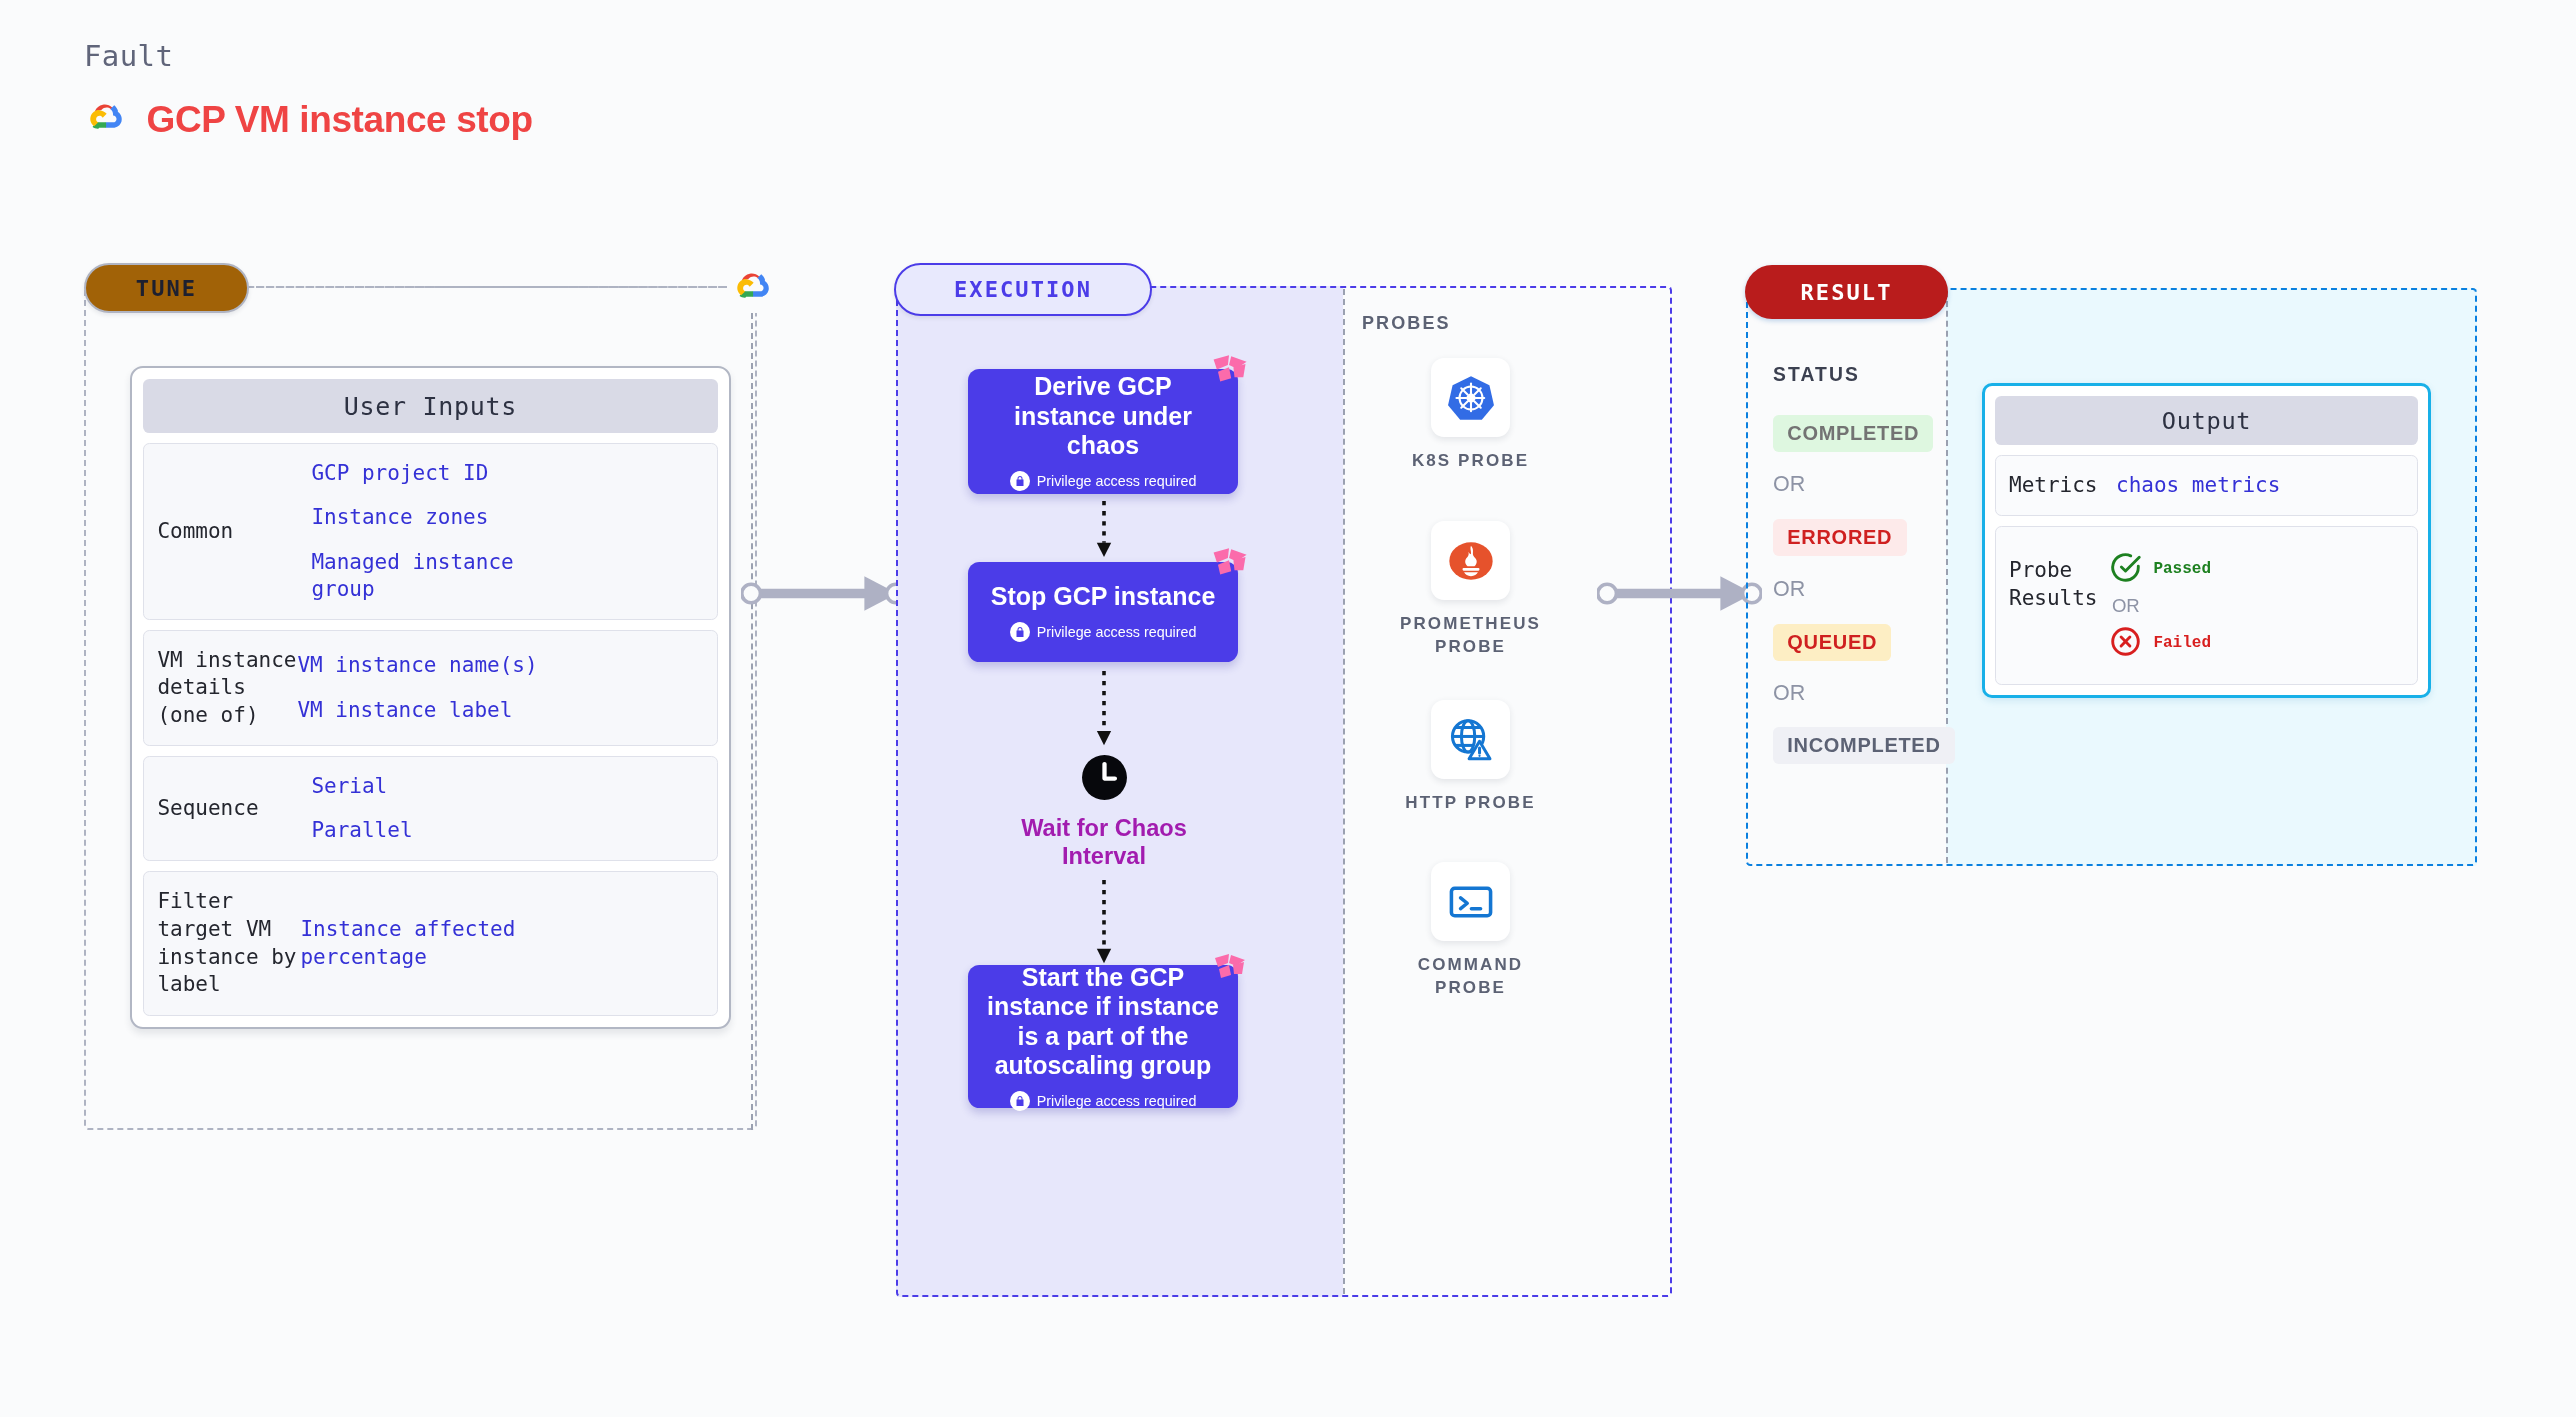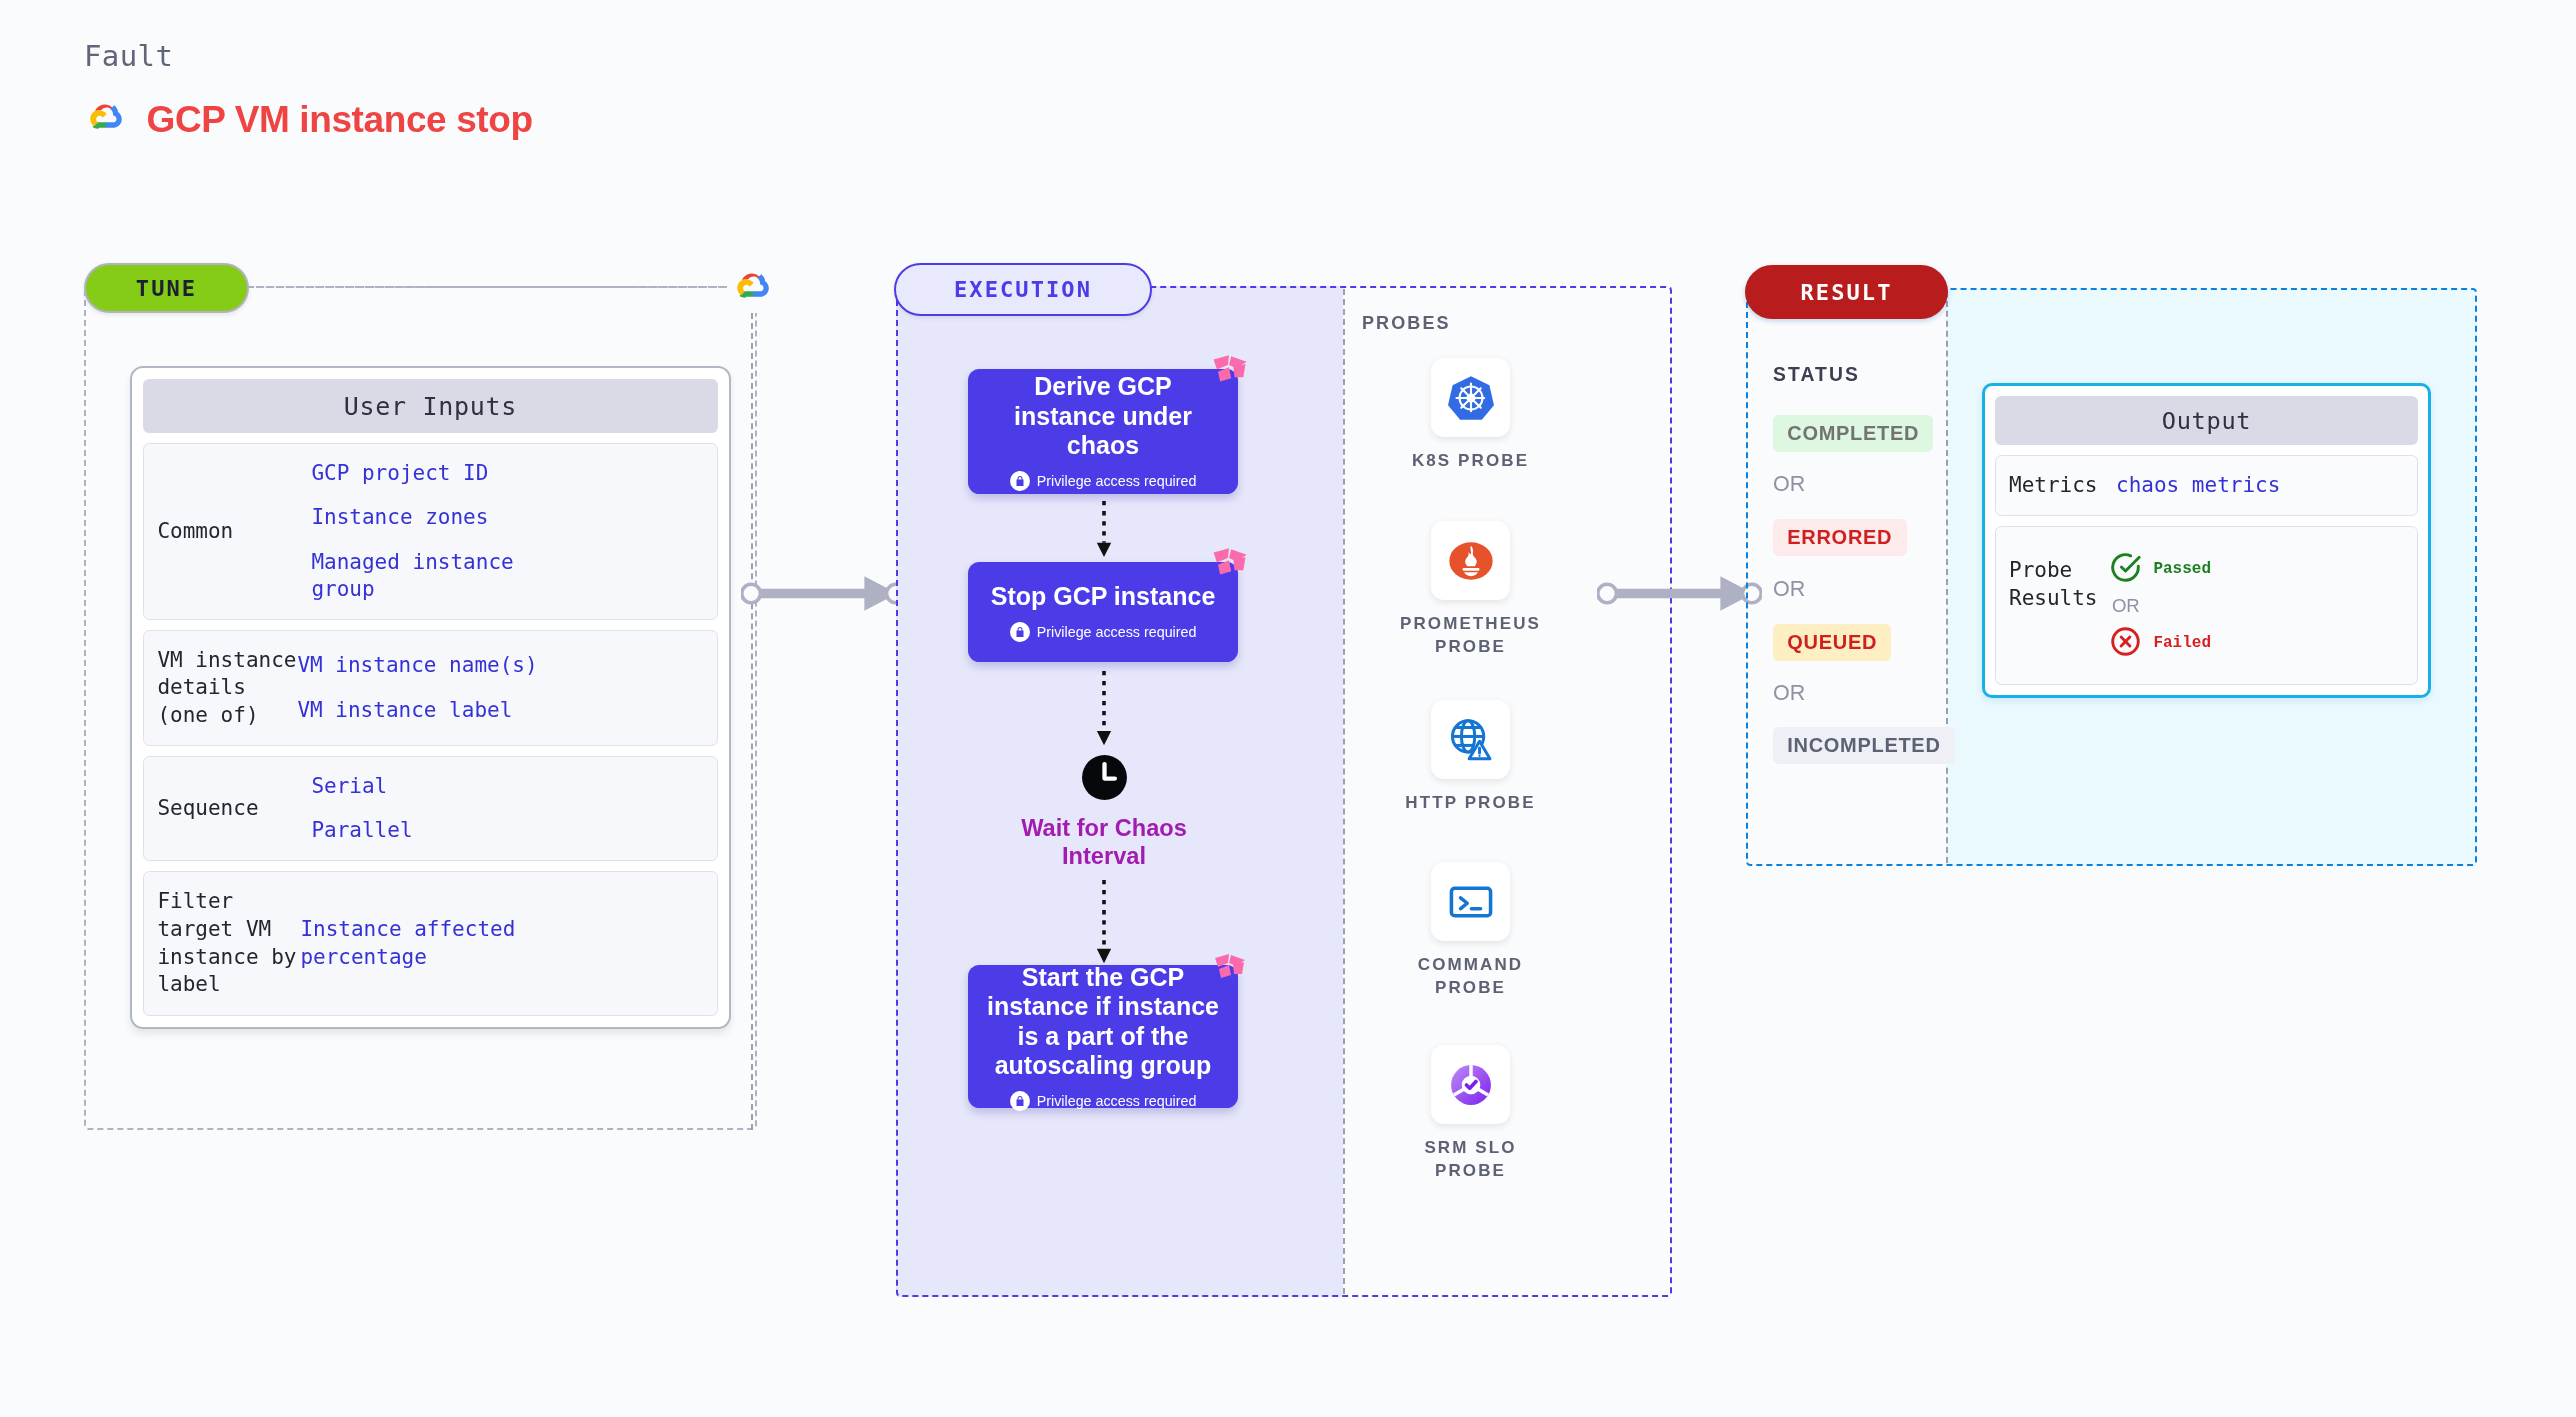--- a/index.html
+++ b/index.html
@@ -32,21 +32,21 @@
   .pill {
     position: absolute;
     display: flex; align-items: center; justify-content: center;
     border-radius: 715px;
     font-family: "DejaVu Sans Mono", monospace;
     font-size: 22px; font-weight: bold; letter-spacing: 2.1px;
     z-index: 8;
   }
   .pill-tune {
     left: 84px; top: 263px; width: 165px; height: 50px;
-    background: #84cc16; border: 2.1px solid #b0b4c2; color: #1d2030;
+    background: #a16207; border: 2.1px solid #b0b4c2; color: #1d2030;
     box-shadow: 0 2.1px 4.3px rgba(40,45,70,0.10);
   }
   .pill-exec {
     left: 894px; top: 263px; width: 258px; height: 53px;
     background: #e8e9fd; border: 2.9px solid #4b3ce8; color: #4b3ce8;
     box-shadow: 0 2.1px 4.3px rgba(40,45,70,0.10);
   }
   .pill-result {
     left: 1745px; top: 265px; width: 203px; height: 54px;
     background: #b91c1c; border: none; color: #ffffff;
@@ -433,39 +433,20 @@
     <div class="probe-tile">
       <svg width="50" height="50" viewBox="0 0 24 24" fill="none" stroke="#1476d2" stroke-width="1.7" stroke-linecap="round" stroke-linejoin="round">
         <rect x="2.6" y="5.4" width="18.8" height="13.2" rx="1.6"></rect>
         <polyline points="7,10 10.2,12.6 7,15.2"></polyline>
         <line x1="12.2" y1="15.2" x2="16.6" y2="15.2"></line>
       </svg>
     </div>
     <div class="probe-label">COMMAND PROBE</div>
   </div>
 
-  <div class="probe" style="left:1388px; top:1045px;">
-    <div class="probe-tile">
-      <svg width="52" height="52" viewBox="0 0 24 24">
-        <defs>
-          <linearGradient id="slo" x1="0" y1="0" x2="1" y2="1">
-            <stop offset="0" stop-color="#c08cf5"></stop>
-              <stop offset="1" stop-color="#7b1ff0"></stop>
-          </linearGradient>
-        </defs>
-        <circle cx="12" cy="12" r="9.2" fill="url(#slo)"></circle>
-        <path d="M12 2.8v9.2" stroke="#fff" stroke-width="1.6"></path>
-        <path d="M12 12l7.9 4.6" stroke="#fff" stroke-width="1.6"></path>
-        <path d="M12 12L4.1 16.6" stroke="#fff" stroke-width="1.6"></path>
-        <circle cx="12" cy="12" r="4.3" fill="#fff"></circle>
-        <polyline points="9.9,12 11.4,13.5 14.3,10.4" fill="none" stroke="#7b1ff0" stroke-width="1.7" stroke-linecap="round" stroke-linejoin="round"></polyline>
-      </svg>
-    </div>
-    <div class="probe-label">SRM SLO PROBE</div>
-  </div>
 
   <div class="conn" style="left:1597px; top:572px;">
     <svg width="165" height="43" viewBox="0 0 230 60">
       <line x1="18" y1="30" x2="185" y2="30" stroke="#aeb1c4" stroke-width="13"></line>
       <polygon points="172,6 218,30 172,54" fill="#aeb1c4"></polygon>
       <circle cx="14" cy="30" r="13" fill="#fafbfc" stroke="#aeb1c4" stroke-width="5"></circle>
       <circle cx="216" cy="30" r="13" fill="#fafbfc" stroke="#aeb1c4" stroke-width="5"></circle>
     </svg>
   </div>
 

